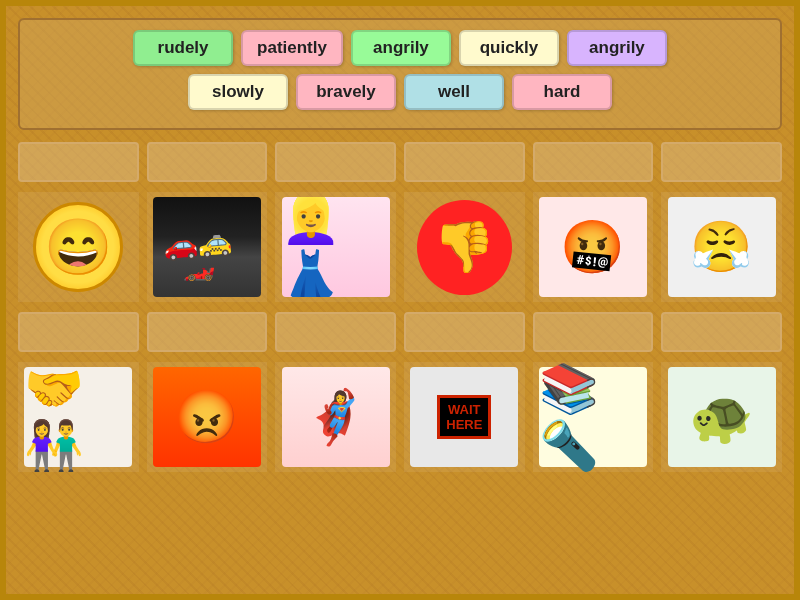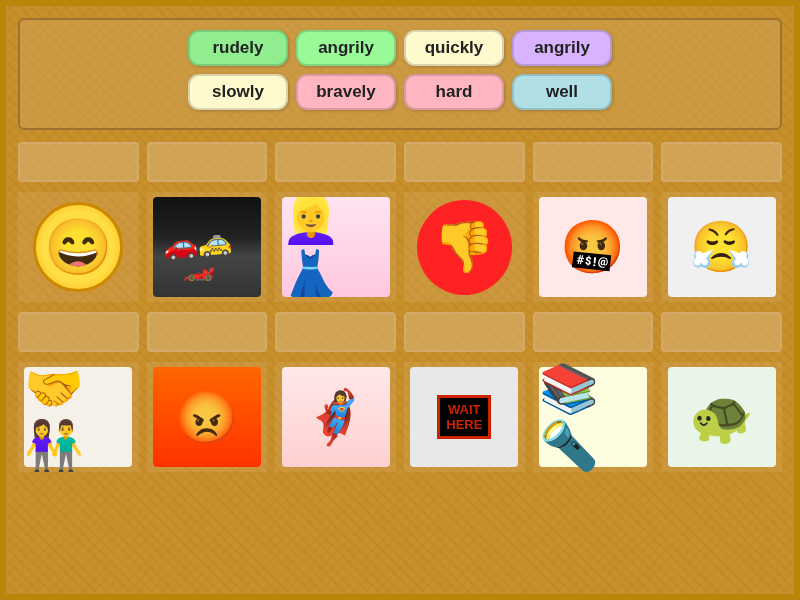--- a/index.html
+++ b/index.html
@@ -49,21 +49,21 @@
 
     .words-row {
       display: flex;
       gap: 8px;
       justify-content: center;
       margin-bottom: 8px;
     }
 
     .word-tile {
       padding: 6px 14px;
-      border-radius: 11px;
+      border-radius: 6px;
       font-size: 17px;
       font-weight: bold;
       cursor: pointer;
       border: 2px solid rgba(0,0,0,0.15);
       min-width: 100px;
       text-align: center;
       box-shadow: 1px 1px 3px rgba(0,0,0,0.2);
     }
 
     .tile-green  { background: #90ee90; color: #222; }
@@ -231,29 +231,30 @@
   </style>
 </head>
 <body>
 
 <div class="outer-border">
   <div class="corkboard">
 
     <div class="words-section">
       <div class="words-row">
         <div class="word-tile tile-green">rudely</div>
+        <div class="word-tile tile-pink">patiently</div>
         <div class="word-tile tile-mint">angrily</div>
         <div class="word-tile tile-yellow">quickly</div>
         <div class="word-tile tile-lavender">angrily</div>
       </div>
       <div class="words-row">
         <div class="word-tile tile-yellow">slowly</div>
         <div class="word-tile tile-pink">bravely</div>
+        <div class="word-tile tile-teal">well</div>
         <div class="word-tile tile-pink">hard</div>
-        <div class="word-tile tile-teal">well</div>
       </div>
     </div>
 
     <div class="drop-grid">
       <div class="drop-zone"></div>
       <div class="drop-zone"></div>
       <div class="drop-zone"></div>
       <div class="drop-zone"></div>
       <div class="drop-zone"></div>
       <div class="drop-zone"></div>

